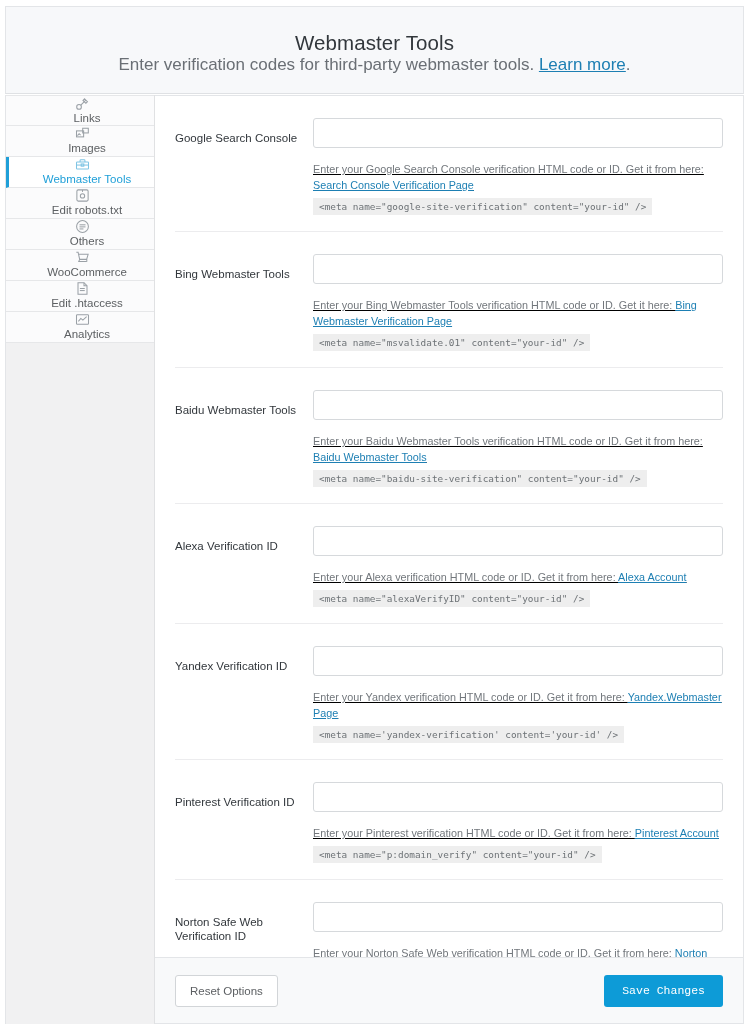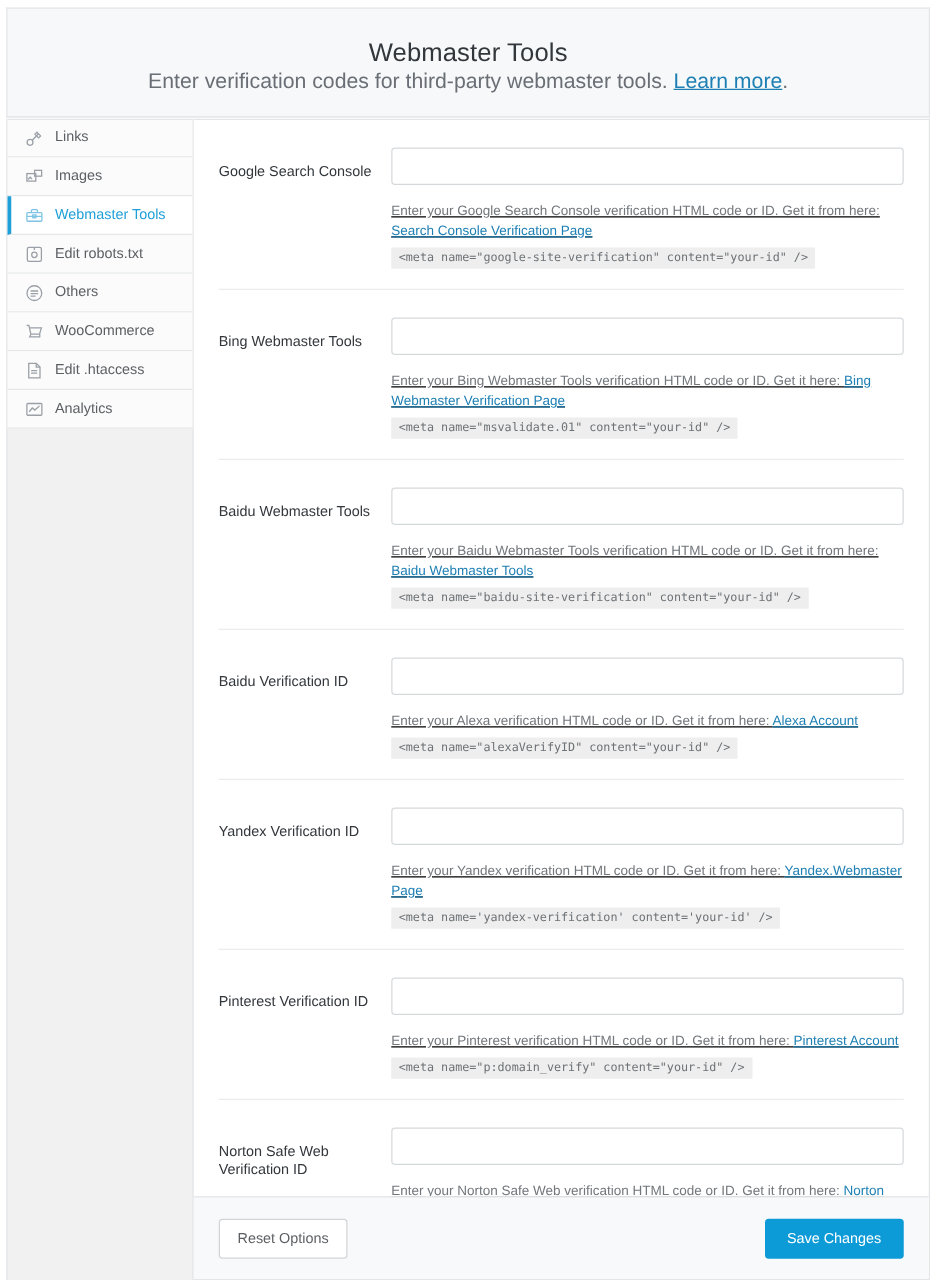--- a/index.html
+++ b/index.html
@@ -58,20 +58,21 @@
     position: relative;
     height: 31px;
     display: flex;
     align-items: center;
     padding-left: 14px;
     background: #fbfbfc;
     border-bottom: 1px solid #e6e7e9;
     font-size: 11.5px;
     color: #5d6063;
     cursor: pointer;
+    flex-direction: column;
   }
   .nav-item:first-child { border-top: 1px solid #e6e7e9; }
   .nav-item.active {
     background: #ffffff;
     color: #1f9fd8;
     border-left: 3px solid #1f9fd8;
     padding-left: 11px;
   }
   .nav-item .ic {
     width: 15px; height: 15px;
@@ -168,21 +169,21 @@
     padding: 8px 14px;
     cursor: pointer;
     line-height: 14px;
   }
   .btn-save {
     background: #0d9bd7;
     border: none;
     border-radius: 3px;
     color: #ffffff;
     font-size: 11.5px;
-    font-family: Liberation Sans, sans-serif;
+    font-family: Liberation Mono, monospace;
     padding: 9px 18px;
     cursor: pointer;
     line-height: 14px;
   }
 </style>
 </head>
 <body>
 
 <div class="page">
 
@@ -298,21 +299,21 @@
           </div>
         </div>
         <div class="row">
           <div class="row-label">Baidu Webmaster Tools</div>
           <div class="row-field">
             <input type="text" placeholder="" style="">
             <div class="help"><span>Enter your Baidu Webmaster Tools verification HTML code or ID. Get it from here: </span><a href="#">Baidu Webmaster Tools</a><span></span><br><span class="code">&lt;meta name="baidu-site-verification" content="your-id" /&gt;</span></div>
           </div>
         </div>
         <div class="row">
-          <div class="row-label">Baidu Verification ID</div>
+          <div class="row-label">Alexa Verification ID</div>
           <div class="row-field">
             <input type="text" placeholder="" style="">
             <div class="help"><span>Enter your Alexa verification HTML code or ID. Get it from here: </span><a href="#">Alexa Account</a><span></span><br><span class="code">&lt;meta name="alexaVerifyID" content="your-id" /&gt;</span></div>
           </div>
         </div>
         <div class="row">
           <div class="row-label">Yandex Verification ID</div>
           <div class="row-field">
             <input type="text" placeholder="" style="">
             <div class="help"><span>Enter your Yandex verification HTML code or ID. Get it from here: </span><a href="#">Yandex.Webmaster Page</a><span></span><br><span class="code">&lt;meta name='yandex-verification' content='your-id' /&gt;</span></div>

